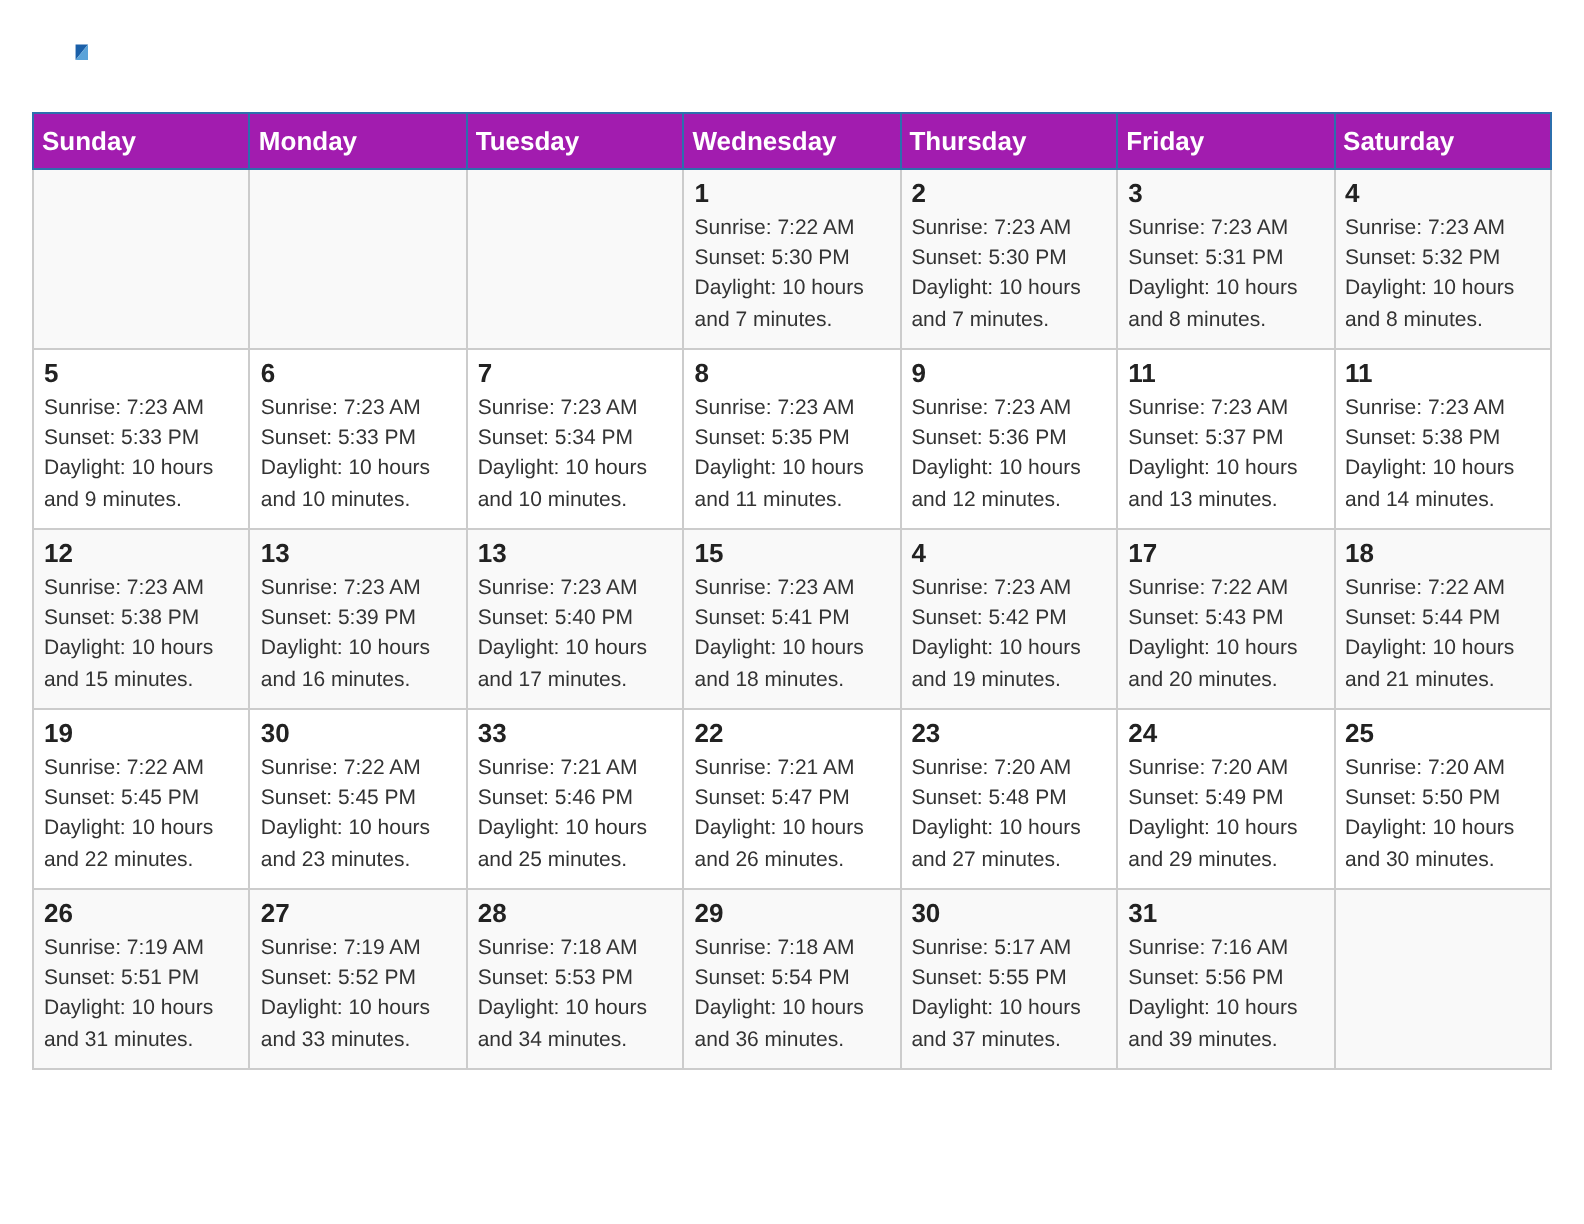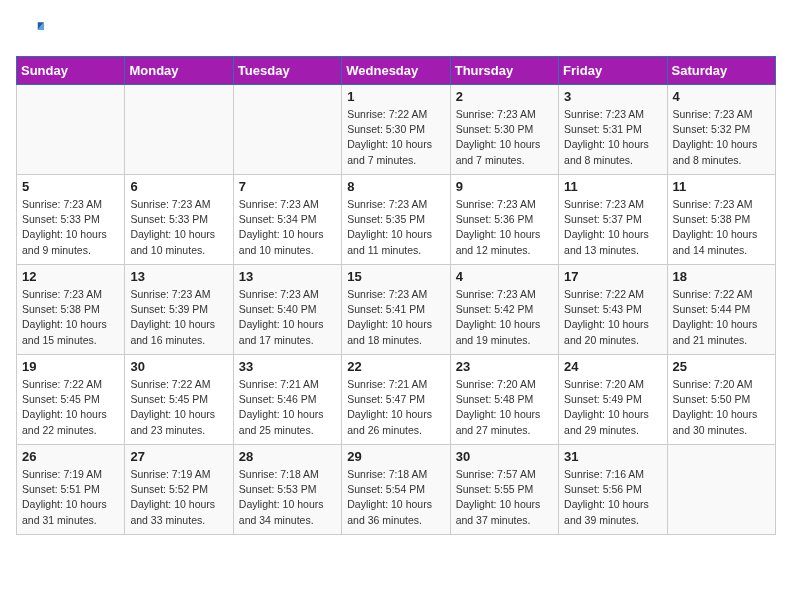--- a/index.html
+++ b/index.html
@@ -333,21 +333,21 @@
         </td>
         <td>
           <span class="day-num">29</span>
           <div class="day-info" style="white-space: pre-line;">Sunrise: 7:18 AM
 Sunset: 5:54 PM
 Daylight: 10 hours
 and 36 minutes.</div>
         </td>
         <td>
           <span class="day-num">30</span>
-          <div class="day-info" style="white-space: pre-line;">Sunrise: 7:57 AM
+          <div class="day-info" style="white-space: pre-line;">Sunrise: 5:17 AM
 Sunset: 5:55 PM
 Daylight: 10 hours
 and 37 minutes.</div>
         </td>
         <td>
           <span class="day-num">31</span>
           <div class="day-info" style="white-space: pre-line;">Sunrise: 7:16 AM
 Sunset: 5:56 PM
 Daylight: 10 hours
 and 39 minutes.</div>

